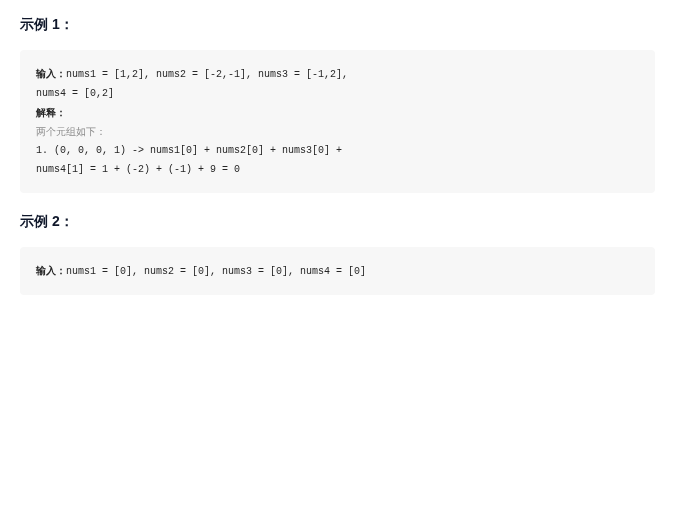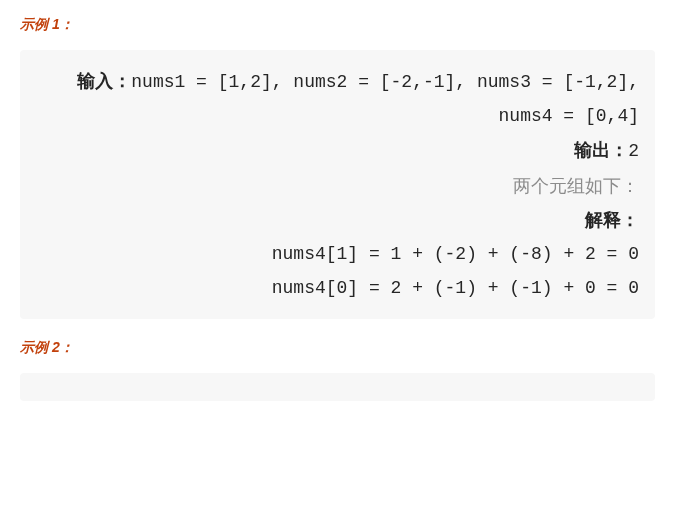--- a/index.html
+++ b/index.html
@@ -11,32 +11,30 @@
     font-family: -apple-system, BlinkMacSystemFont, "Segoe UI", "PingFang SC", "Microsoft YaHei", sans-serif;
     background: #ffffff;
     padding: 16px 20px;
     font-size: 14px;
     color: #262626;
     width: 675px;
   }
   .heading {
     font-weight: 600;
     font-size: 14px;
-    color: #c2410c;
+    color: #0f172a;
     margin-bottom: 16px;
-    font-style: italic;
   }
   .codeblock {
     background: #f7f7f7;
     border-radius: 4px;
     padding: 14px 16px;
     margin-bottom: 20px;
     line-height: 1.9;
-    font-size: 18px;
-    text-align: right;
+    font-size: 10px;
   }
   .mono {
     font-family: "SFMono-Regular", Consolas, "Liberation Mono", Menlo, monospace;
     color: #262626;
   }
   .label {
     font-weight: 600;
     color: #262626;
   }
   .muted {
@@ -48,26 +46,26 @@
 </style>
 </head>
 <body>
 
 <div class="heading">示例 1：</div>
 
 <div class="codeblock">
   <span class="line">
     <span class="label">输入：</span><span class="mono">nums1 = [1,2], nums2 = [-2,-1], nums3 = [-1,2],</span>
   </span>
-  <span class="line mono">nums4 = [0,4]</span>
-  <span class="line">
-    <span class="label">输出：</span><span class="mono">2</span>
-  </span>
+  <span class="line mono">nums4 = [0,2]</span>
+  <span class="line label">解释：</span>
   <span class="line muted">两个元组如下：</span>
-  <span class="line label">解释：</span>
-  <span class="line mono">nums4[1] = 1 + (-2) + (-8) + 2 = 0</span>
-  <span class="line mono">nums4[0] = 2 + (-1) + (-1) + 0 = 0</span>
+  <span class="line mono">1. (0, 0, 0, 1) -&gt; nums1[0] + nums2[0] + nums3[0] +</span>
+  <span class="line mono">nums4[1] = 1 + (-2) + (-1) + 9 = 0</span>
 </div>
 
 <div class="heading">示例 2：</div>
 
 <div class="codeblock">
+  <span class="line">
+    <span class="label">输入：</span><span class="mono">nums1 = [0], nums2 = [0], nums3 = [0], nums4 = [0]</span>
+  </span>
 </div>
 
 </body></html>

